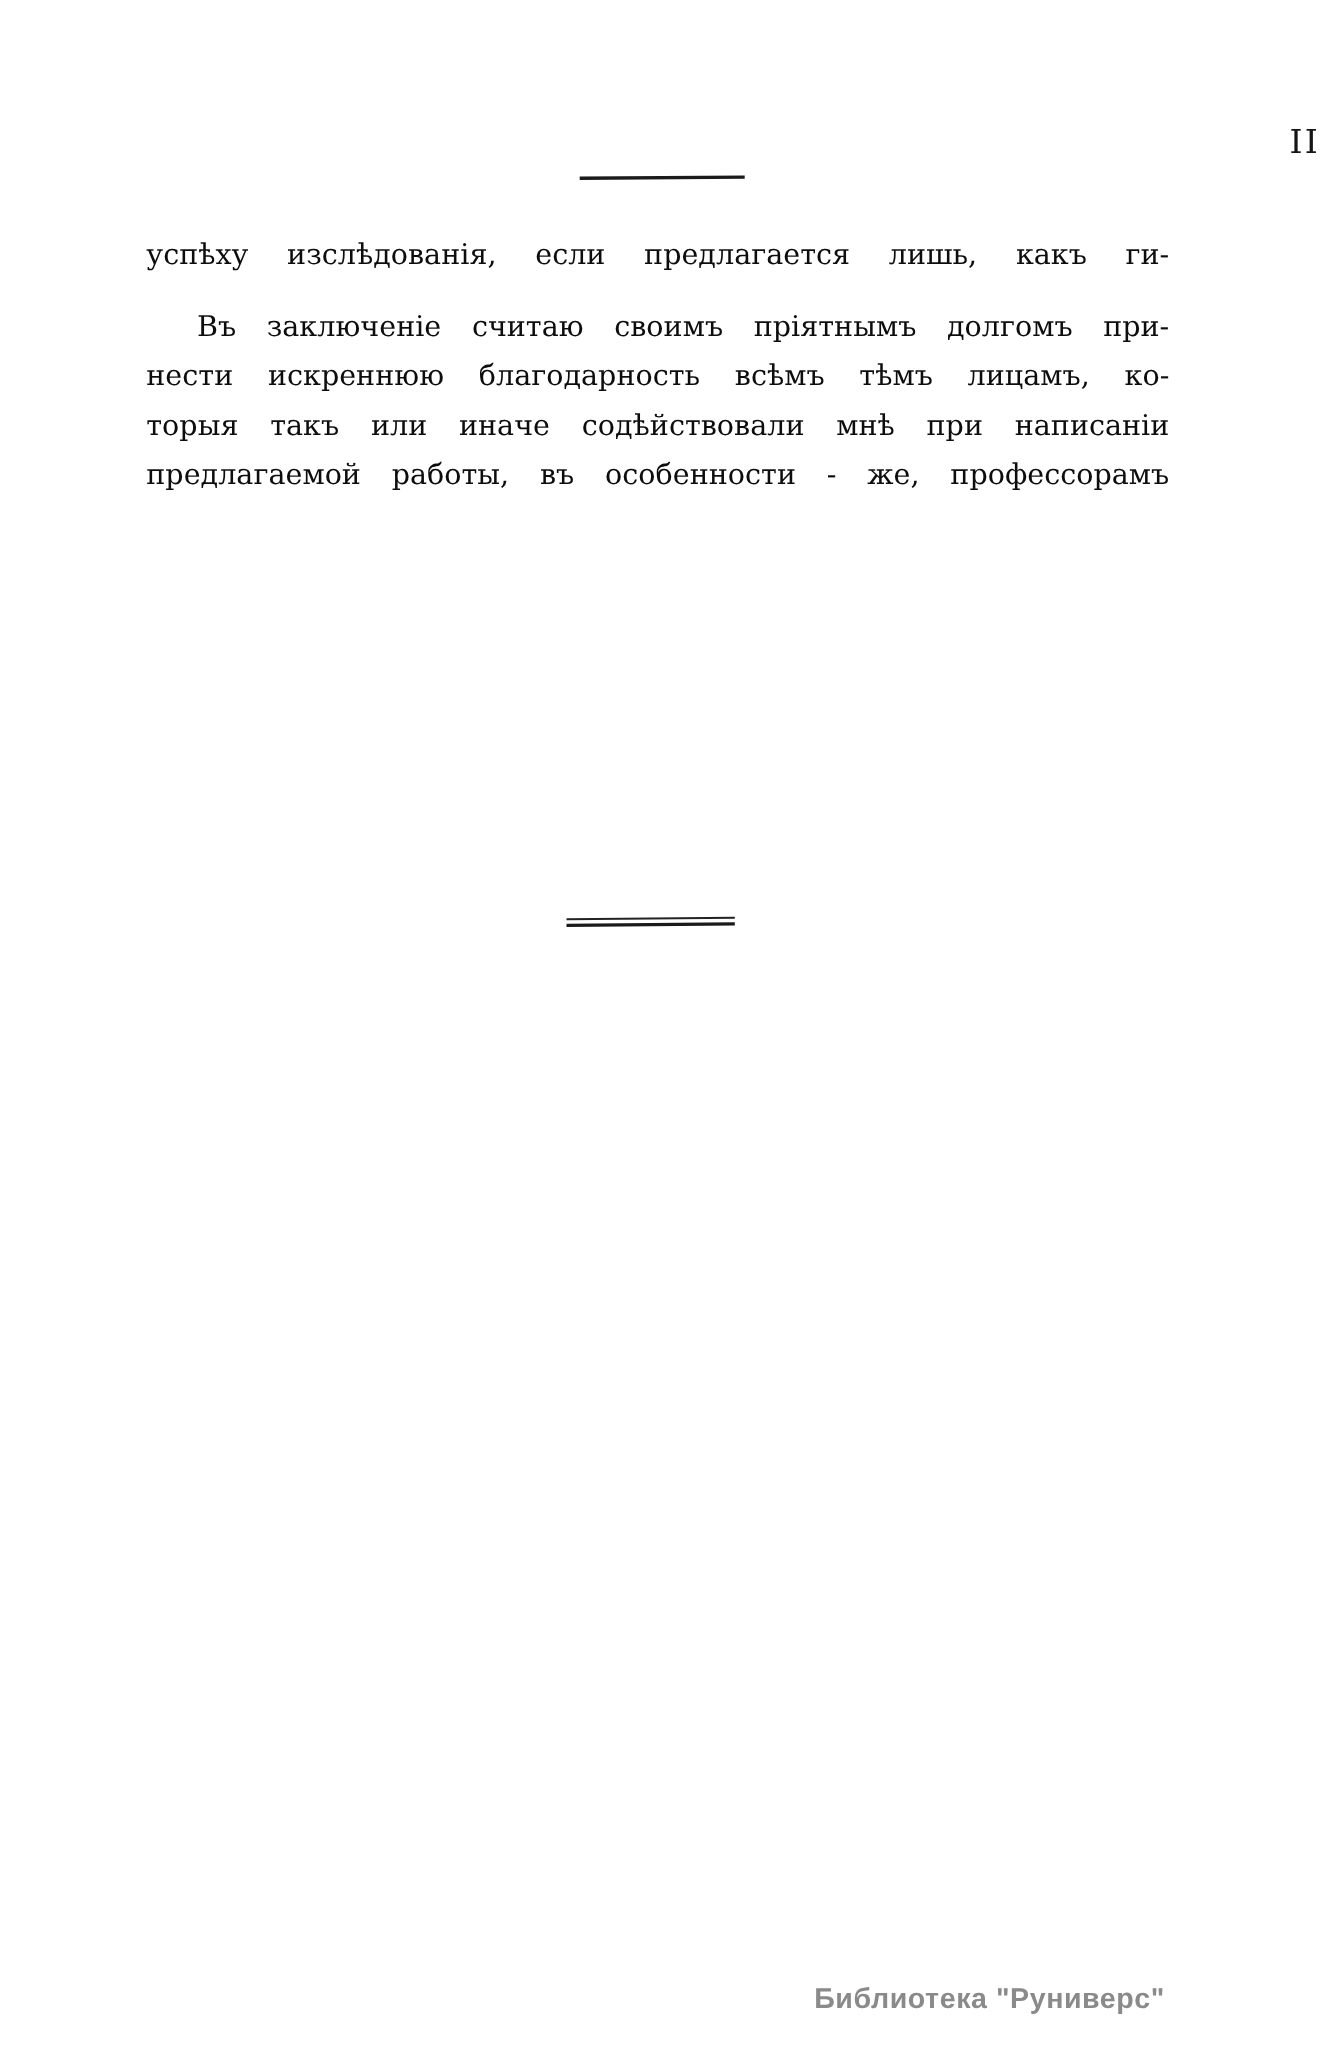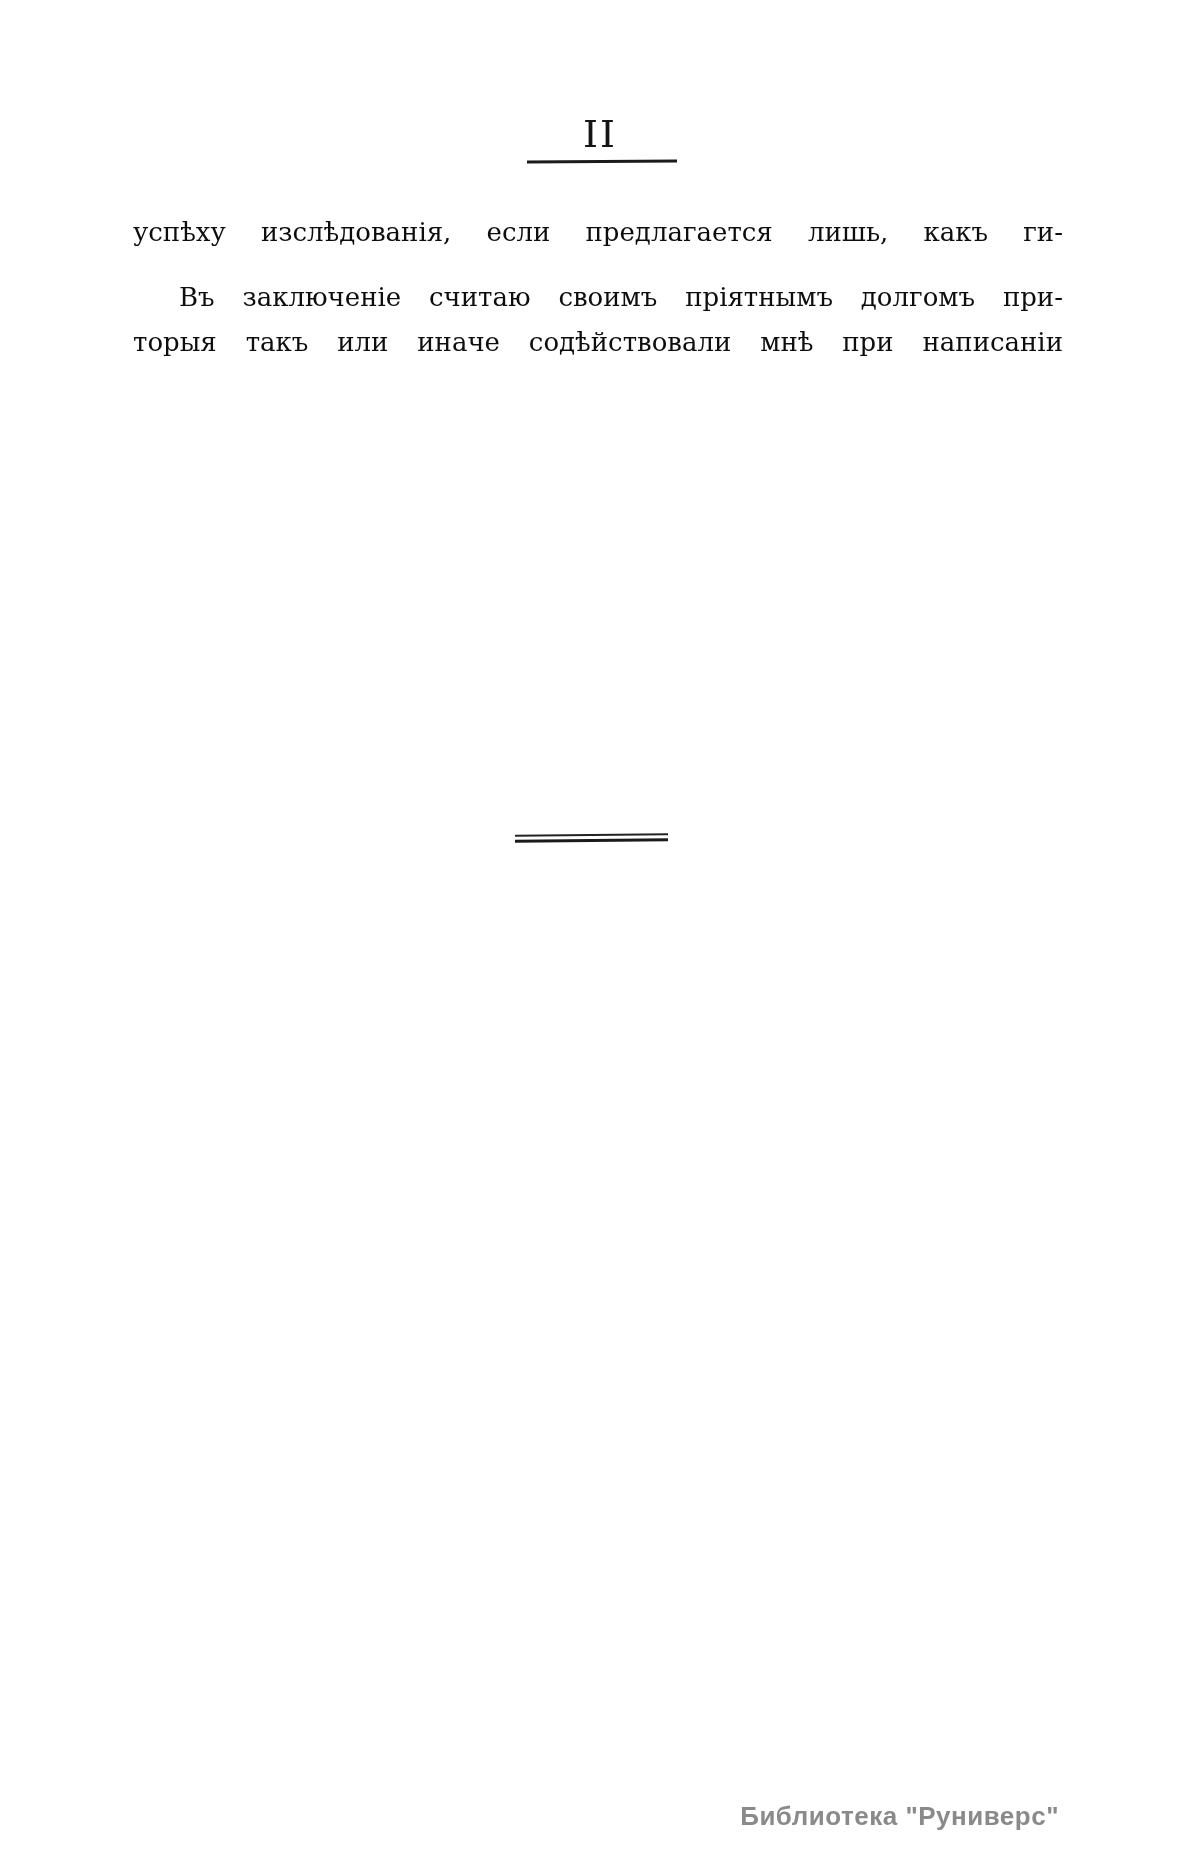--- a/index.html
+++ b/index.html
@@ -12,22 +12,22 @@
     background: #ffffff;
     overflow: hidden;
     font-family: "DejaVu Serif", serif;
     color: #101010;
   }
   .pageno {
     position: absolute;
     top: 112px;
     left: 0;
     width: 1200px;
-    text-align: center;
-    font-size: 38px;
+    text-align: right;
+    font-size: 30px;
     letter-spacing: 2px;
     color: #151515;
   }
   .pageno-rule {
     position: absolute;
     top: 160px;
     left: 527px;
     width: 150px;
     height: 3px;
     background: #1b1b1b;
@@ -86,21 +86,23 @@
 
 <div class="sheet">
 
   <div class="pageno">II</div>
 
   <div class="pageno-rule"></div>
 
   <div class="body-text">
     <div class="line j">успѣху изслѣдованія, если предлагается лишь, какъ ги-</div>
     <div class="line j indent">Въ заключеніе считаю своимъ пріятнымъ долгомъ при-</div>
+    <div class="line j">нести искреннюю благодарность всѣмъ тѣмъ лицамъ, ко-</div>
     <div class="line j">торыя такъ или иначе содѣйствовали мнѣ при написаніи</div>
+    <div class="line j">предлагаемой работы, въ особенности - же, профессорамъ</div>
   </div>
 
   <div class="divider">
     <div class="d1"></div>
     <div class="d2"></div>
   </div>
 
   <div class="watermark">Библиотека "Руниверс"</div>
 
 </div>

